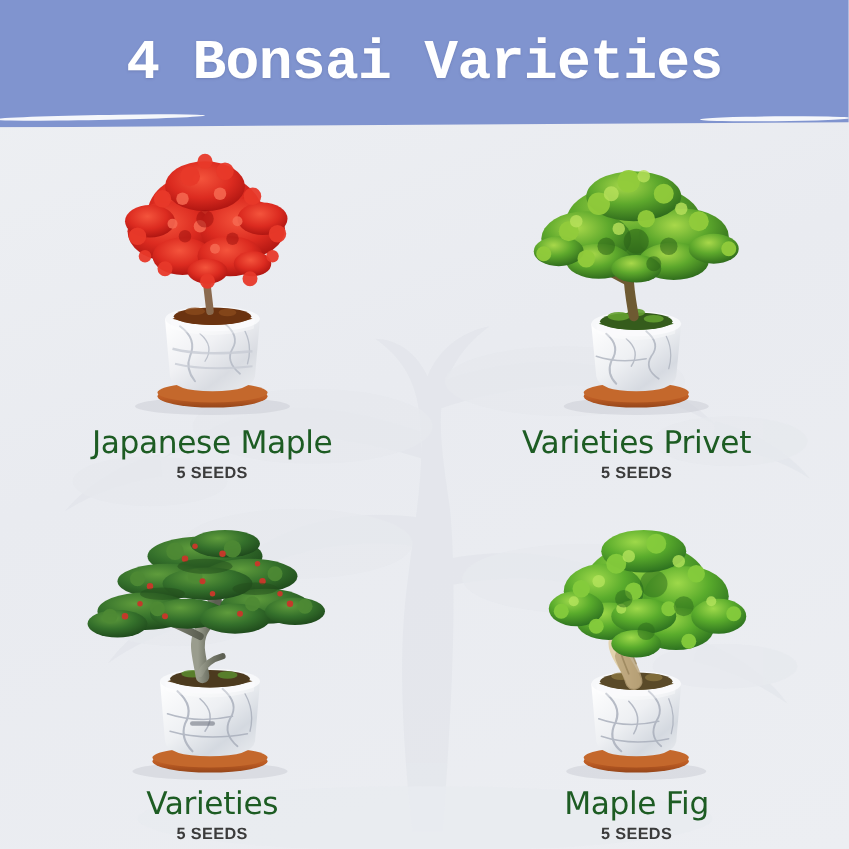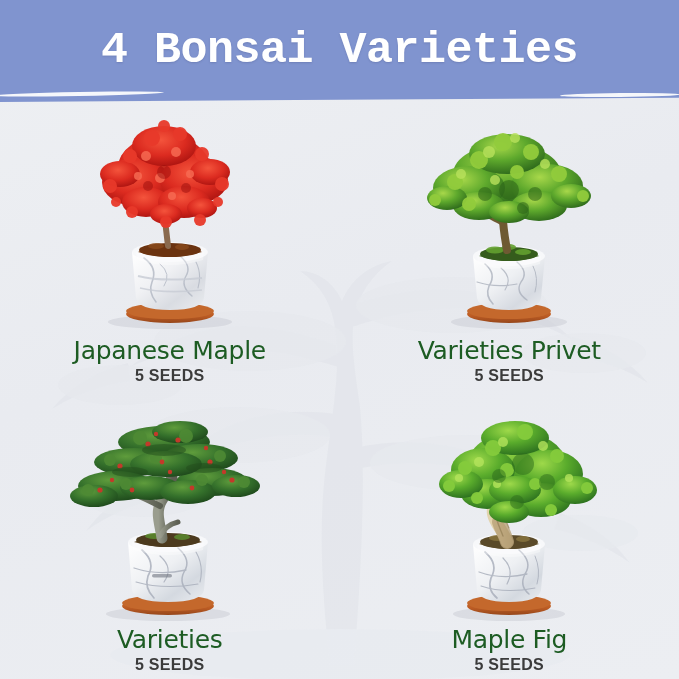--- a/index.html
+++ b/index.html
@@ -103,21 +103,21 @@
   }
   .name {
     font-size: 25px;
     font-weight: normal;
     color: #1d5c23;
     font-family: "DejaVu Sans", sans-serif;
     letter-spacing: -0.3px;
     white-space: nowrap;
   }
   .seeds {
-    font-size: 16px;
+    font-size: 13px;
     font-weight: bold;
     color: #3b3b3b;
     font-family: "Liberation Sans", sans-serif;
     margin-top: 5px;
     letter-spacing: 0.3px;
   }
 </style>
 </head>
 <body>
 

